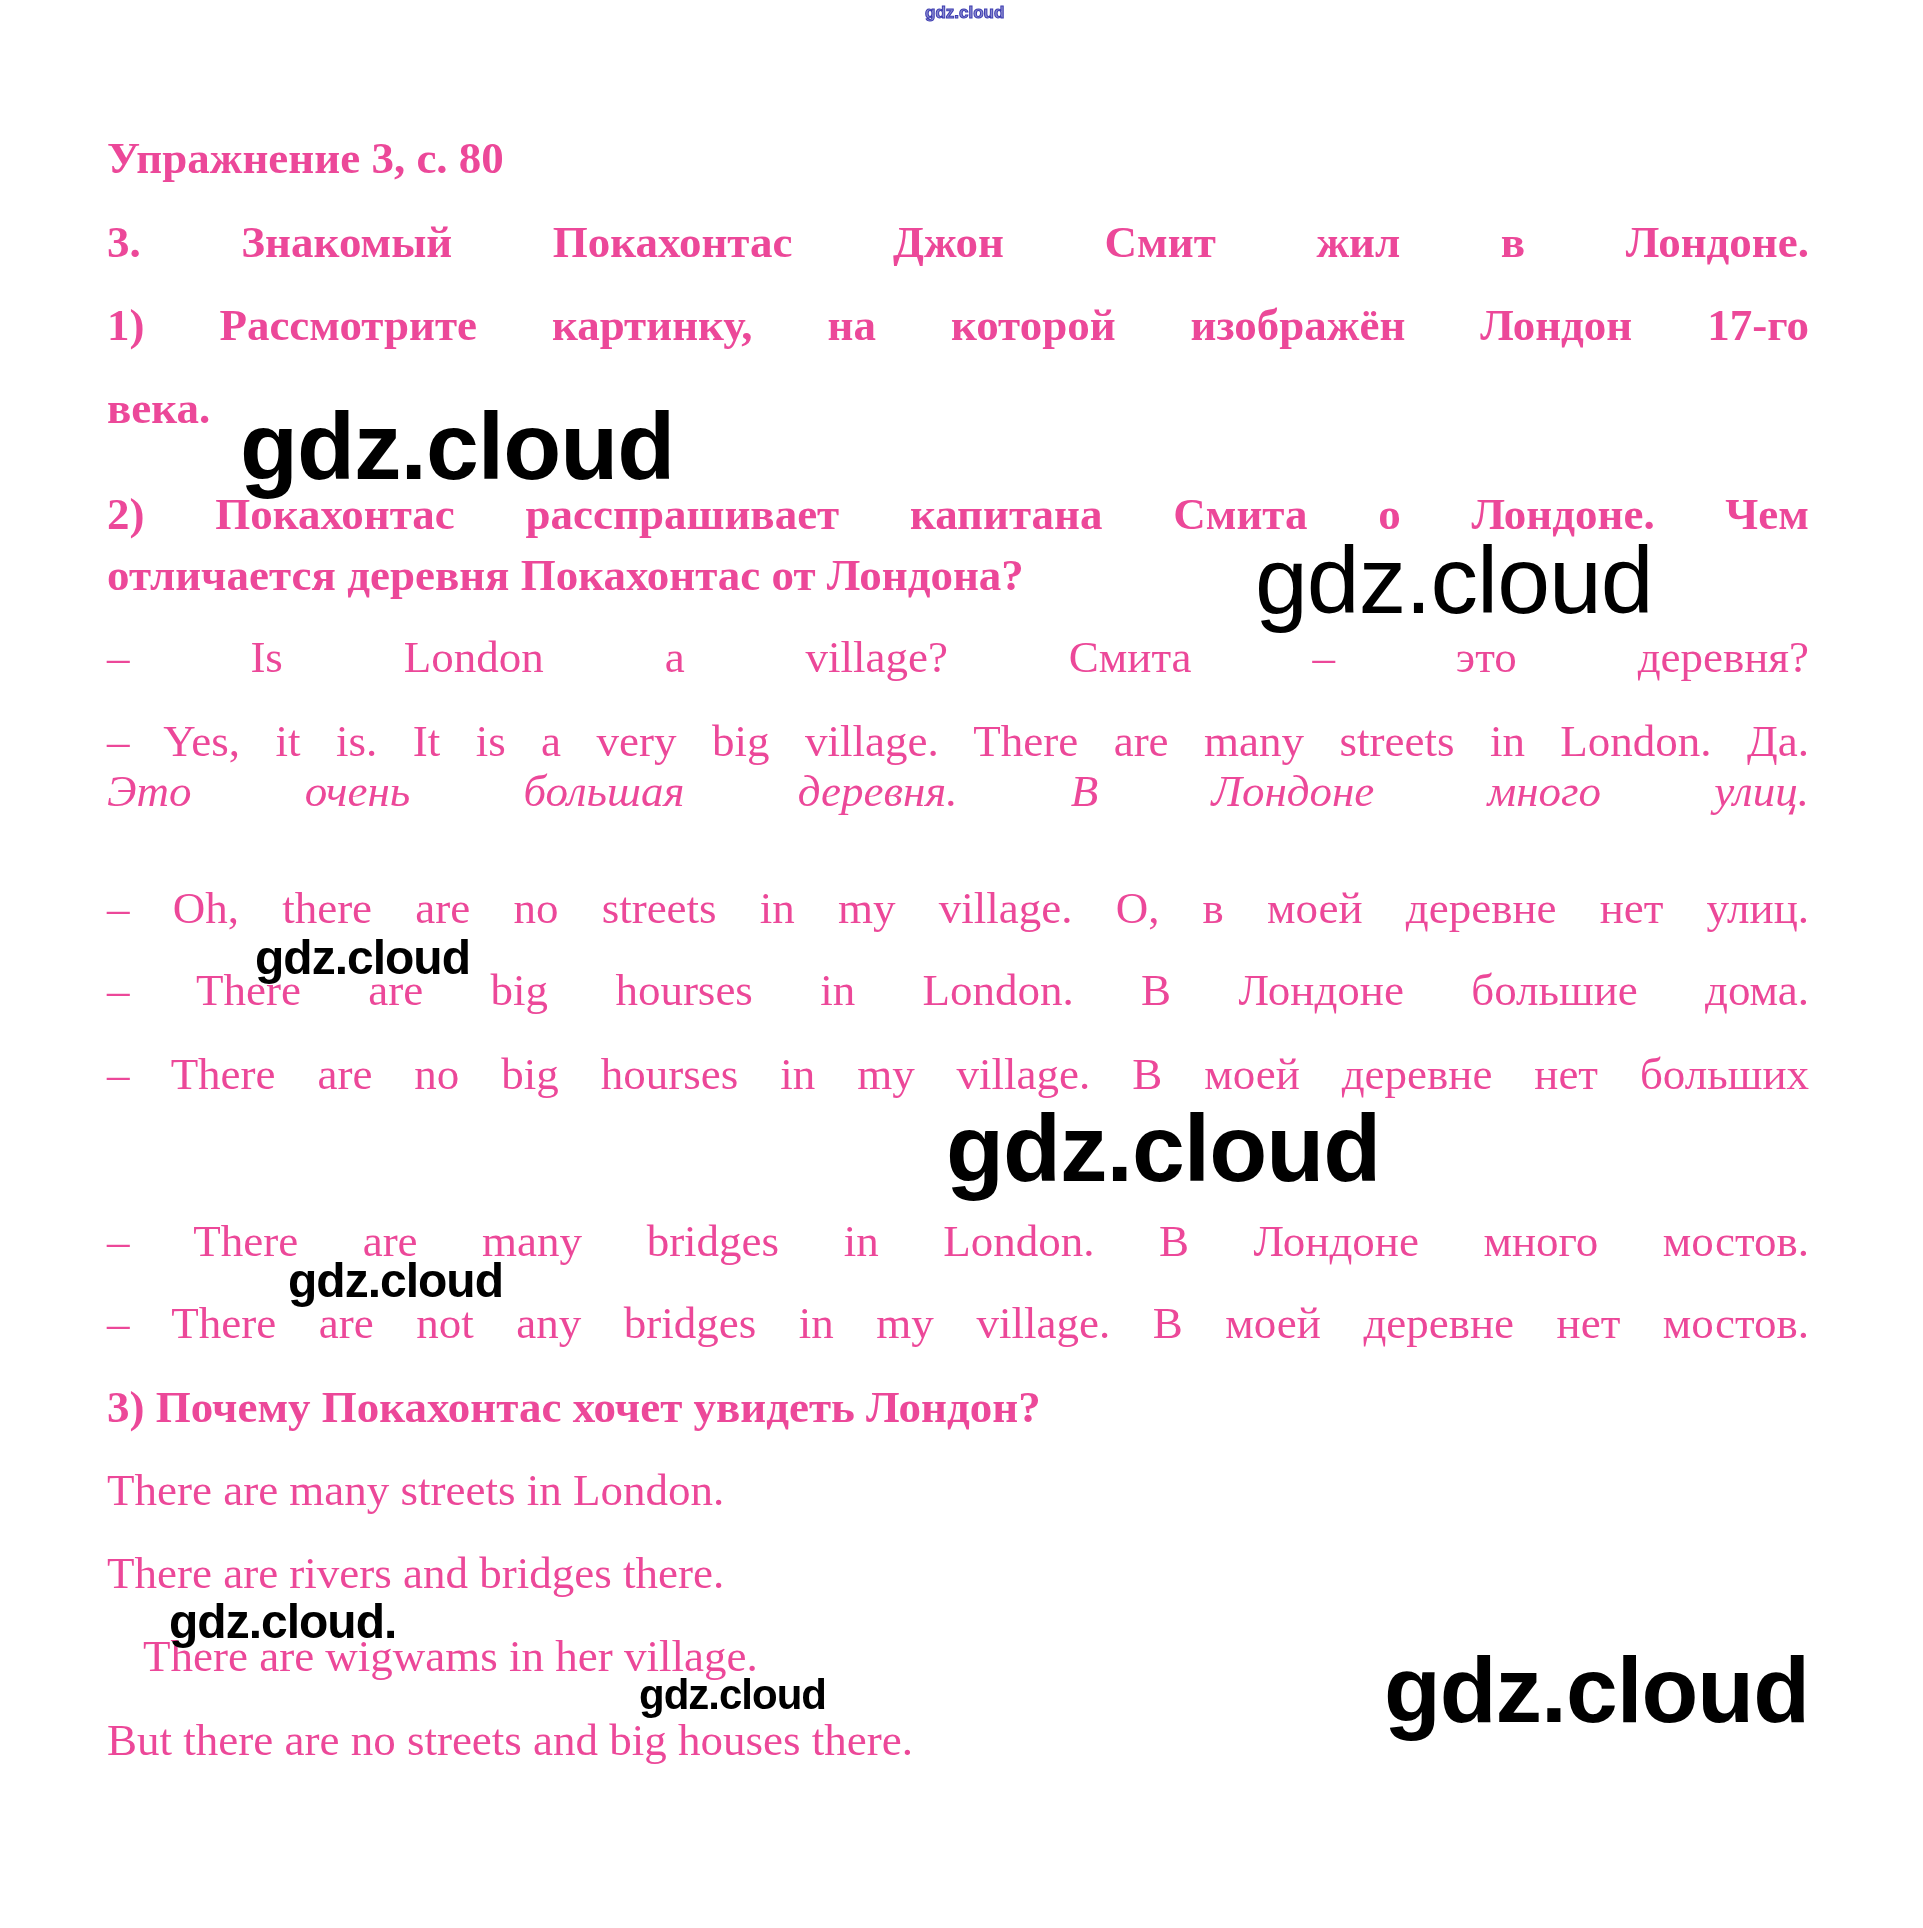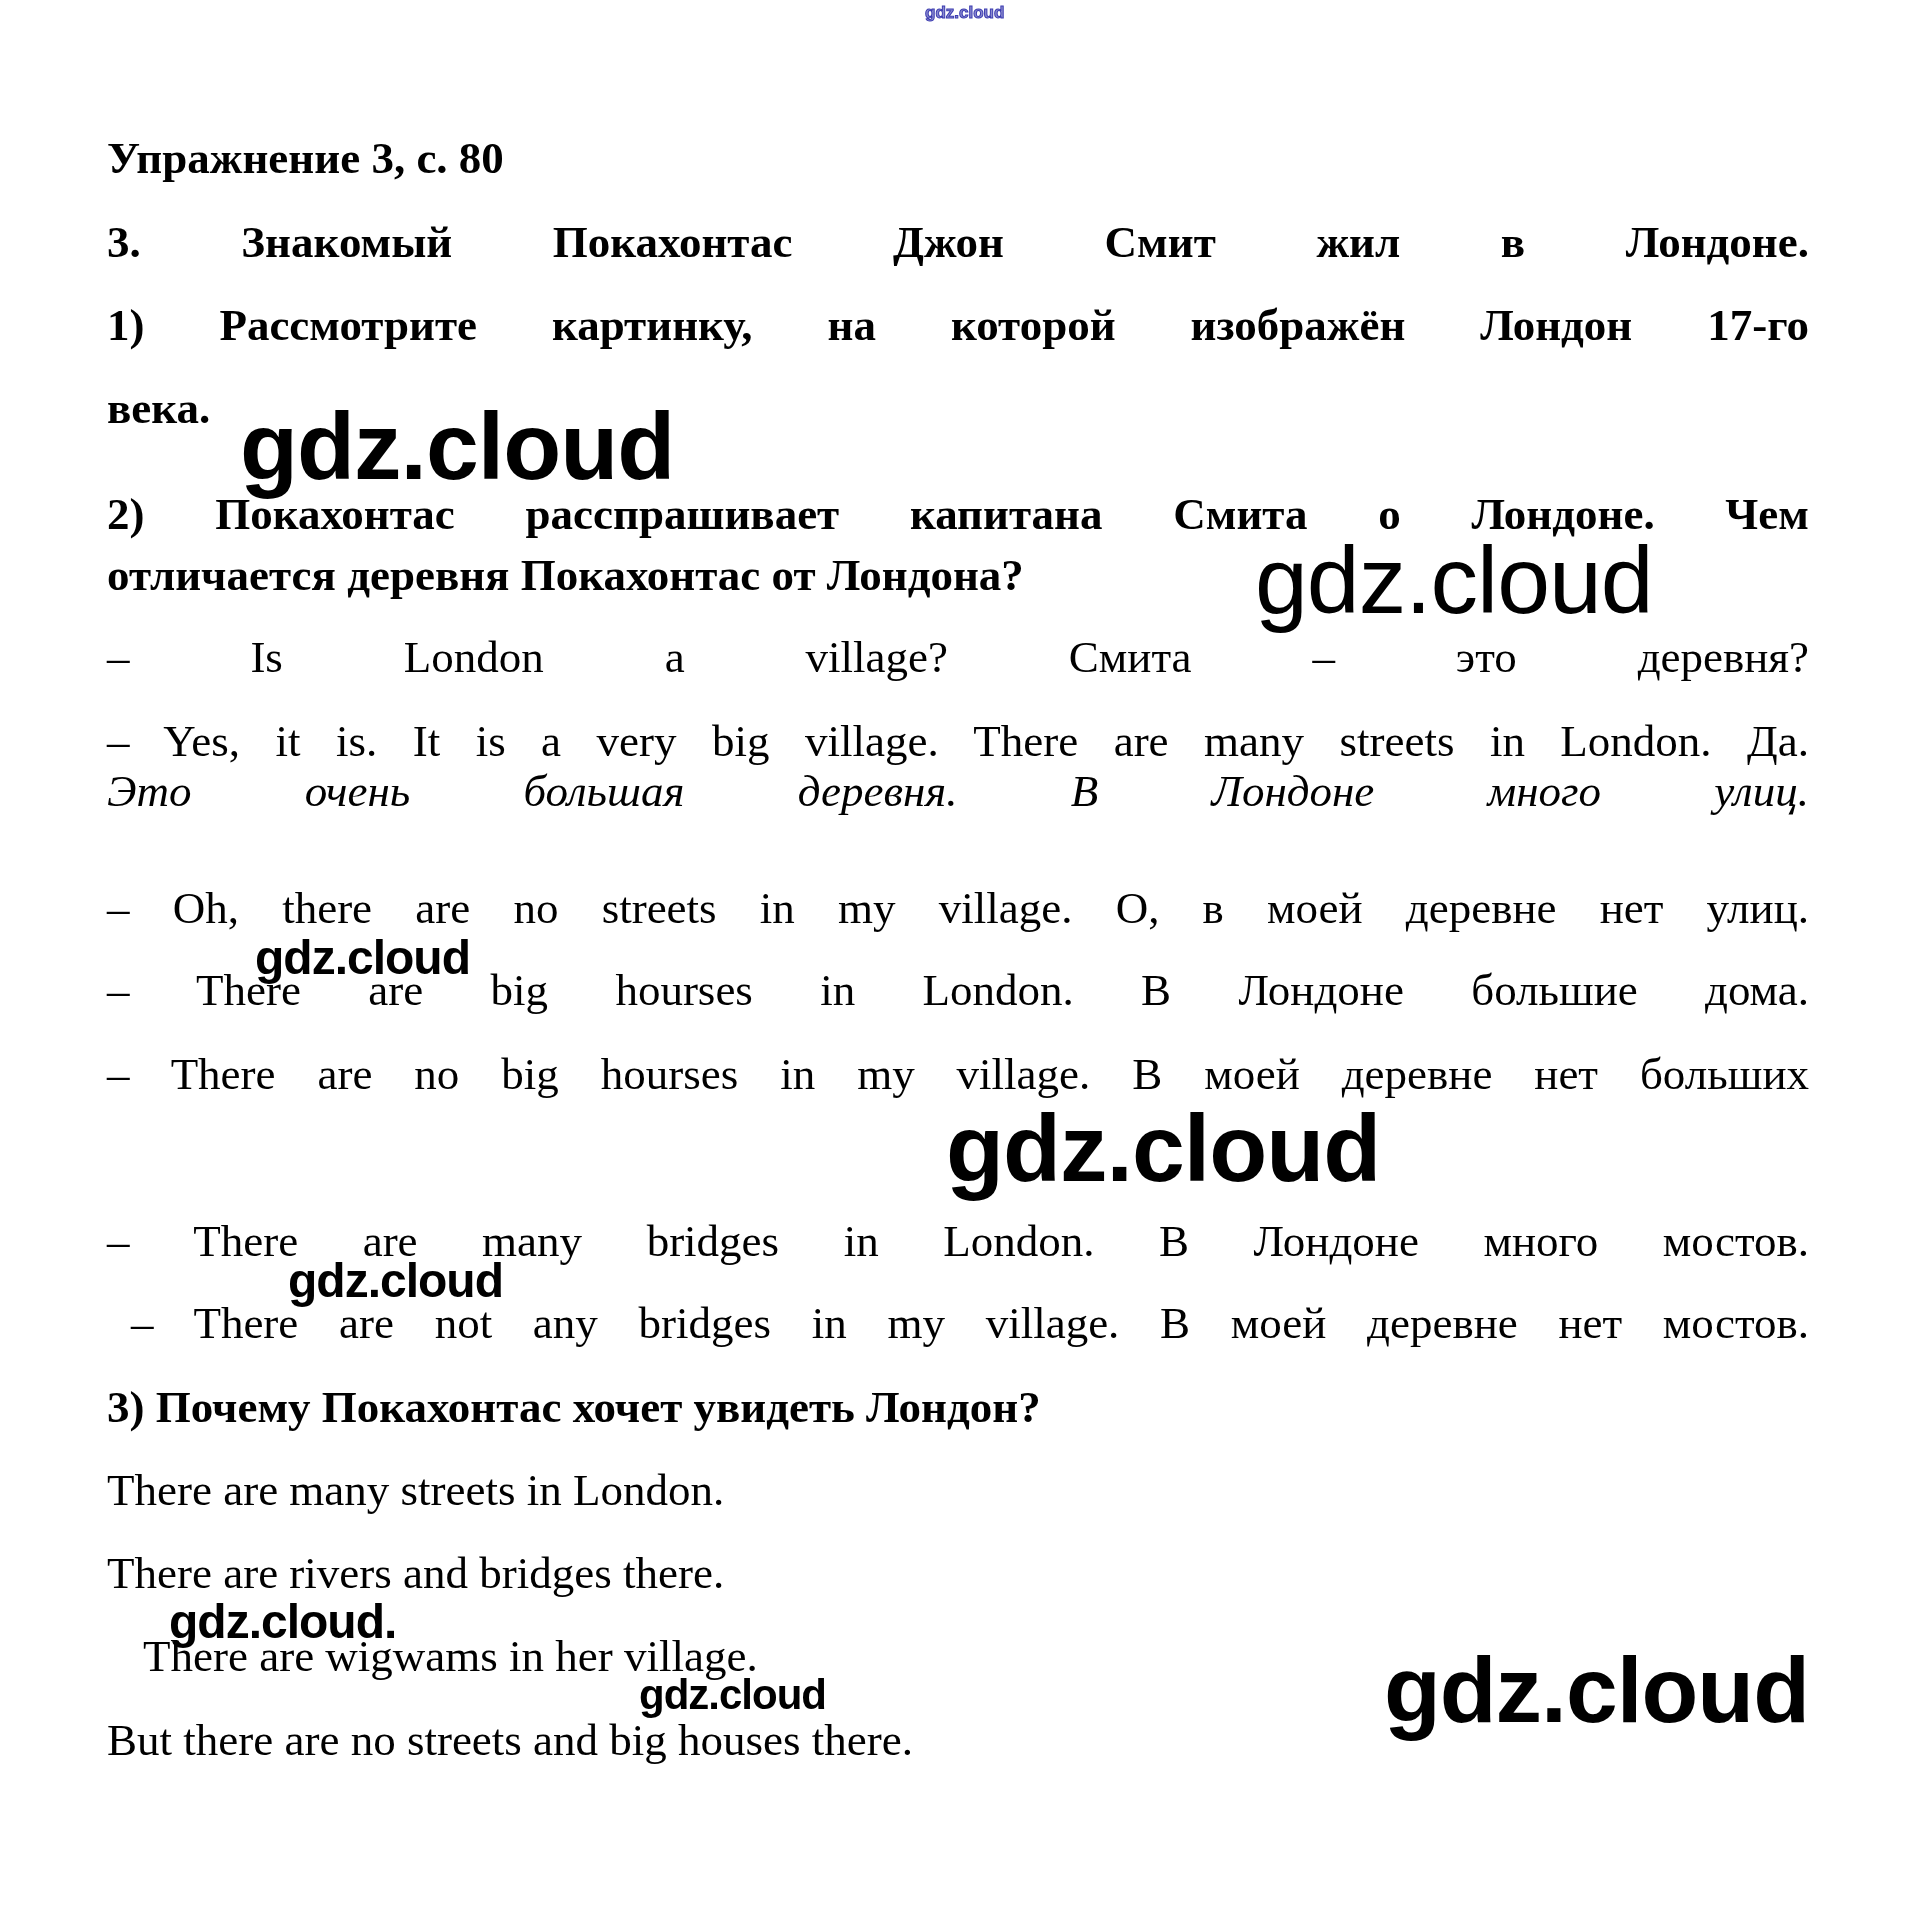--- a/index.html
+++ b/index.html
@@ -17,40 +17,40 @@
     color: #000000;
   }
   
   .line {
     position: absolute;
     left: 107px;
     right: 114px;
     font-size: 45px;
     line-height: 1.15;
     white-space: normal;
-    color: #000000;
+    color: #ec4899;
   }
   .b { font-weight: bold; }
   .j { text-align: justify; text-align-last: justify; }
 
   .l0  { top: 133px; }
   .l1  { top: 217px; }
   .l2  { top: 300px; }
   .l3  { top: 383px; }
   .l4  { top: 466px; margin-top: 23px; }
   .l5  { top: 550px; }
   .l6  { top: 632px; }
   .l7  { top: 716px; }
   .l8  { top: 766px; font-style: italic; }
   .l9  { top: 883px; }
   .l10 { top: 965px; }
   .l11 { top: 1049px; }
   .l12 { top: 1132px; }
   .l13 { top: 1216px; }
-  .l14 { top: 1298px; margin-left: 24px; }
+  .l14 { top: 1298px; }
   .l15 { top: 1382px; }
   .l16 { top: 1465px; }
   .l17 { top: 1548px; }
   .l18 { top: 1631px; margin-left: 36px; }
   .l19 { top: 1715px; }
 
   
   .wm {
     position: absolute;
     font-family: "Liberation Sans", sans-serif;

